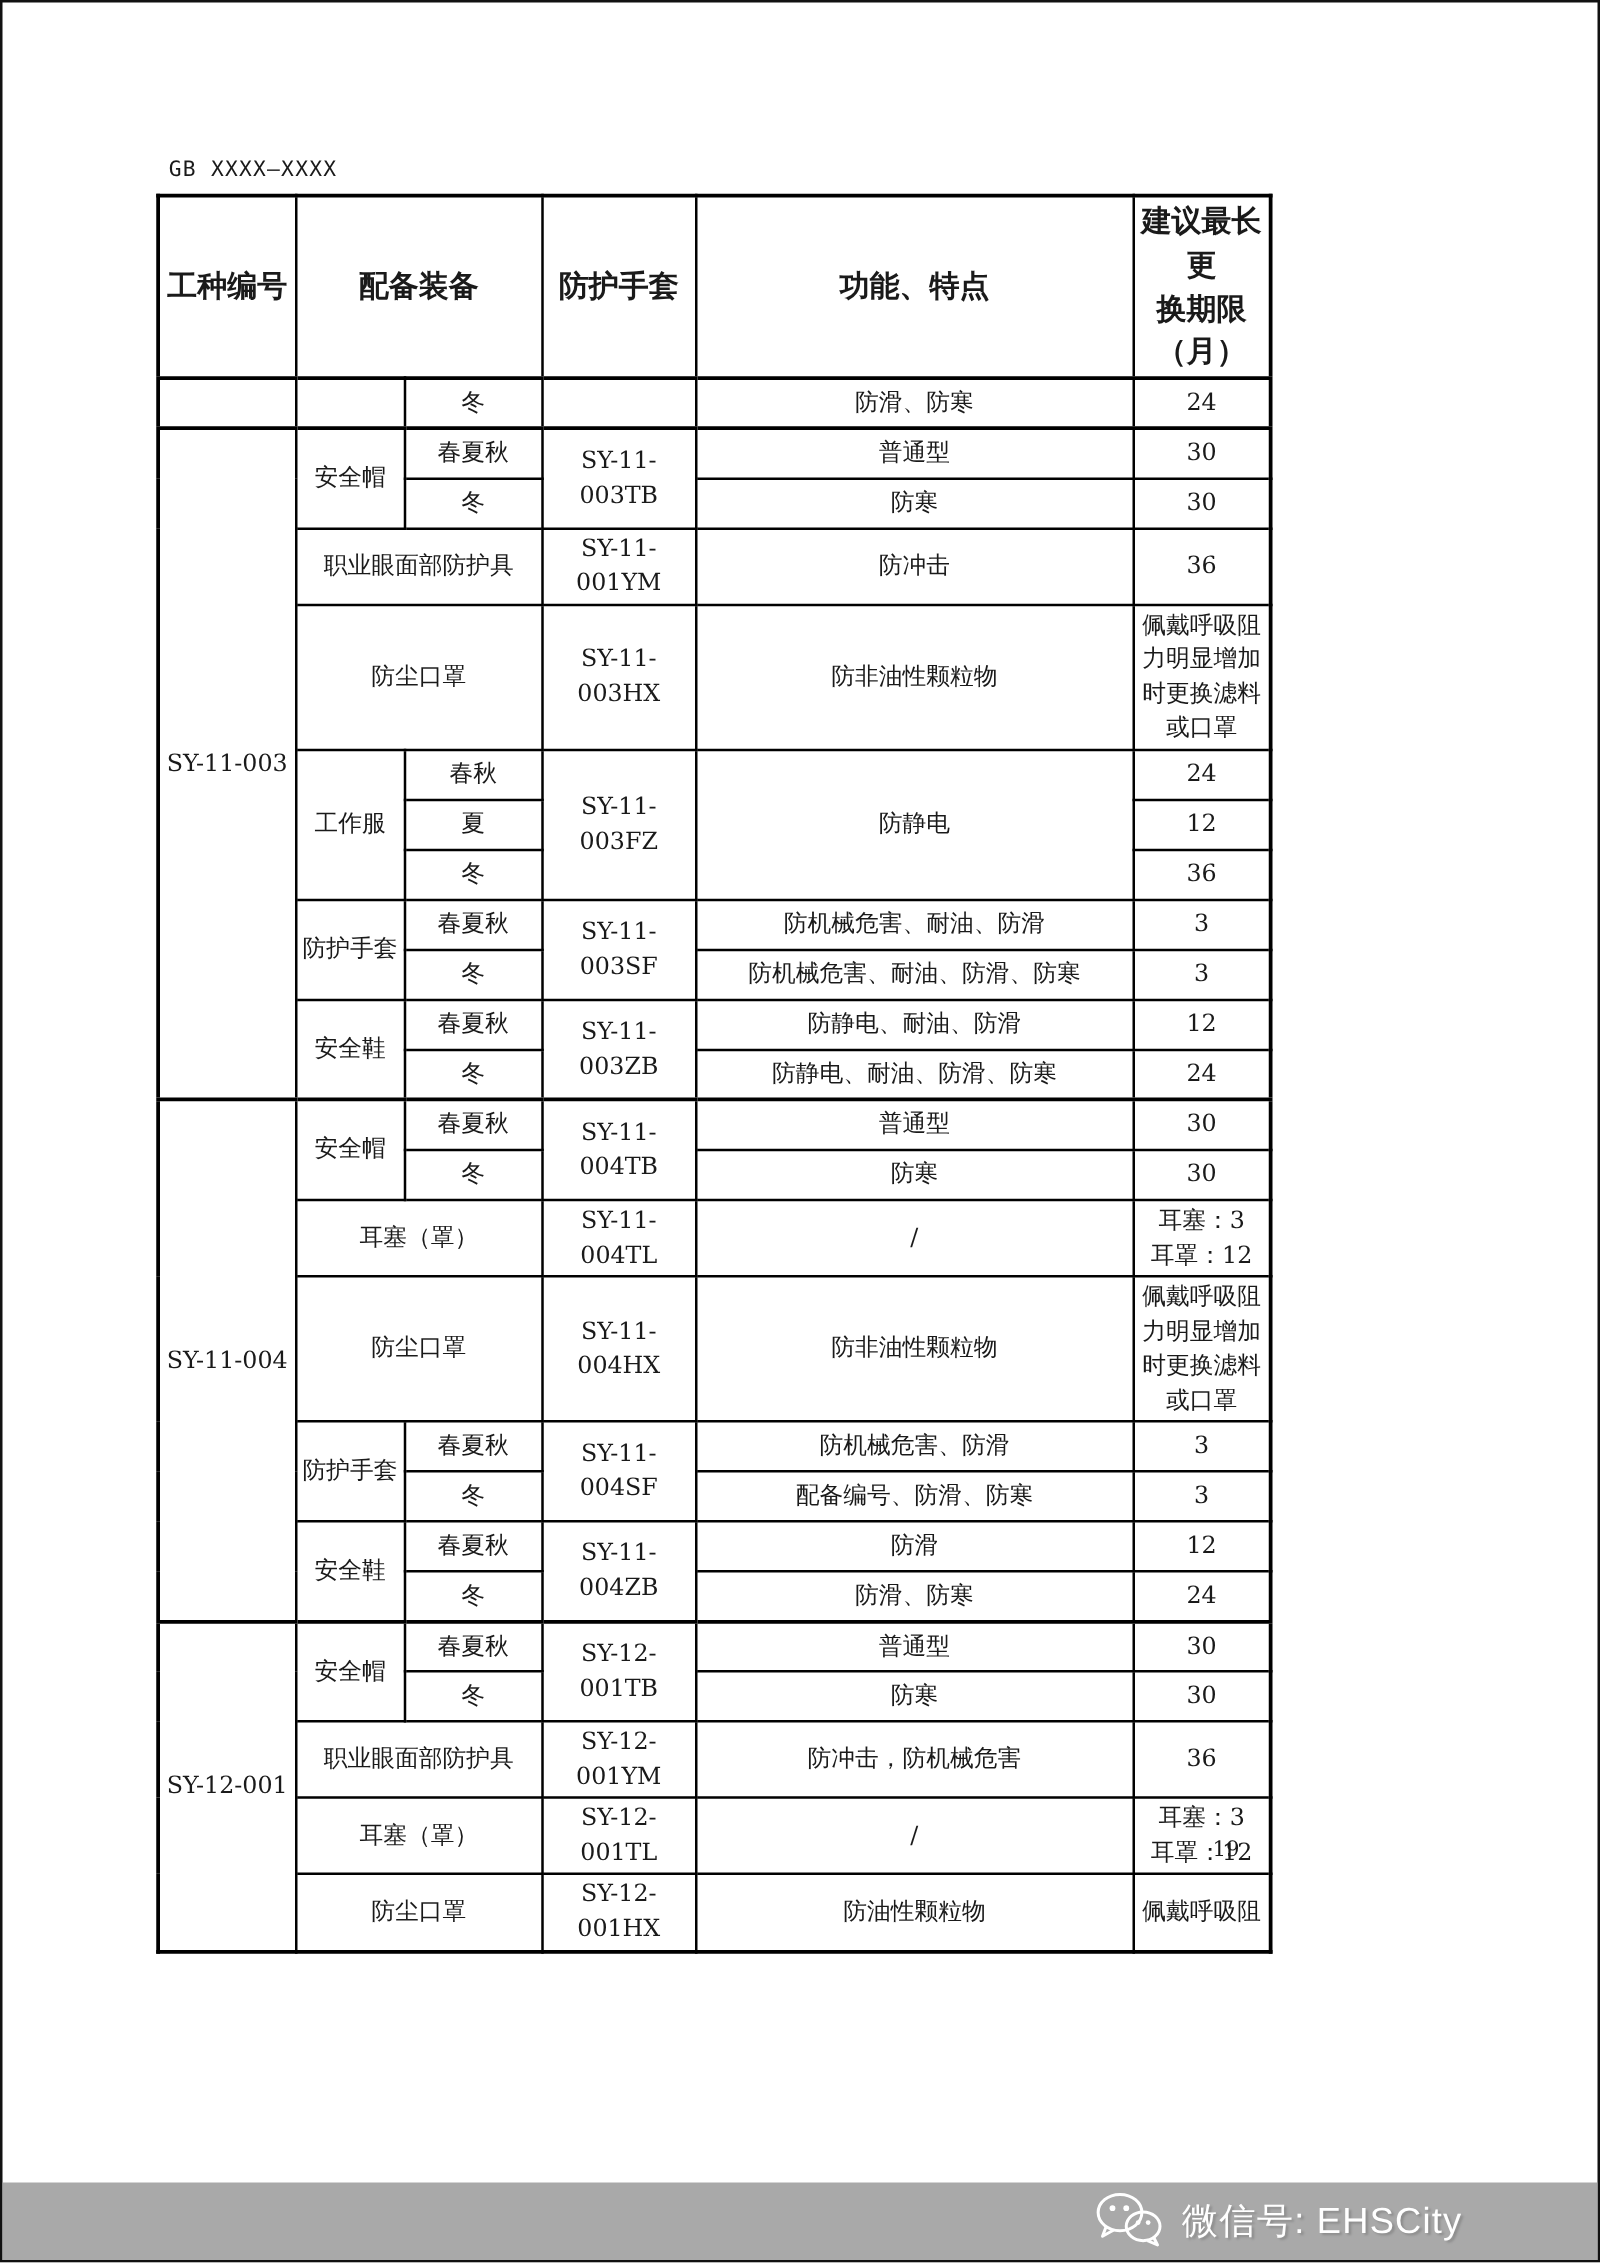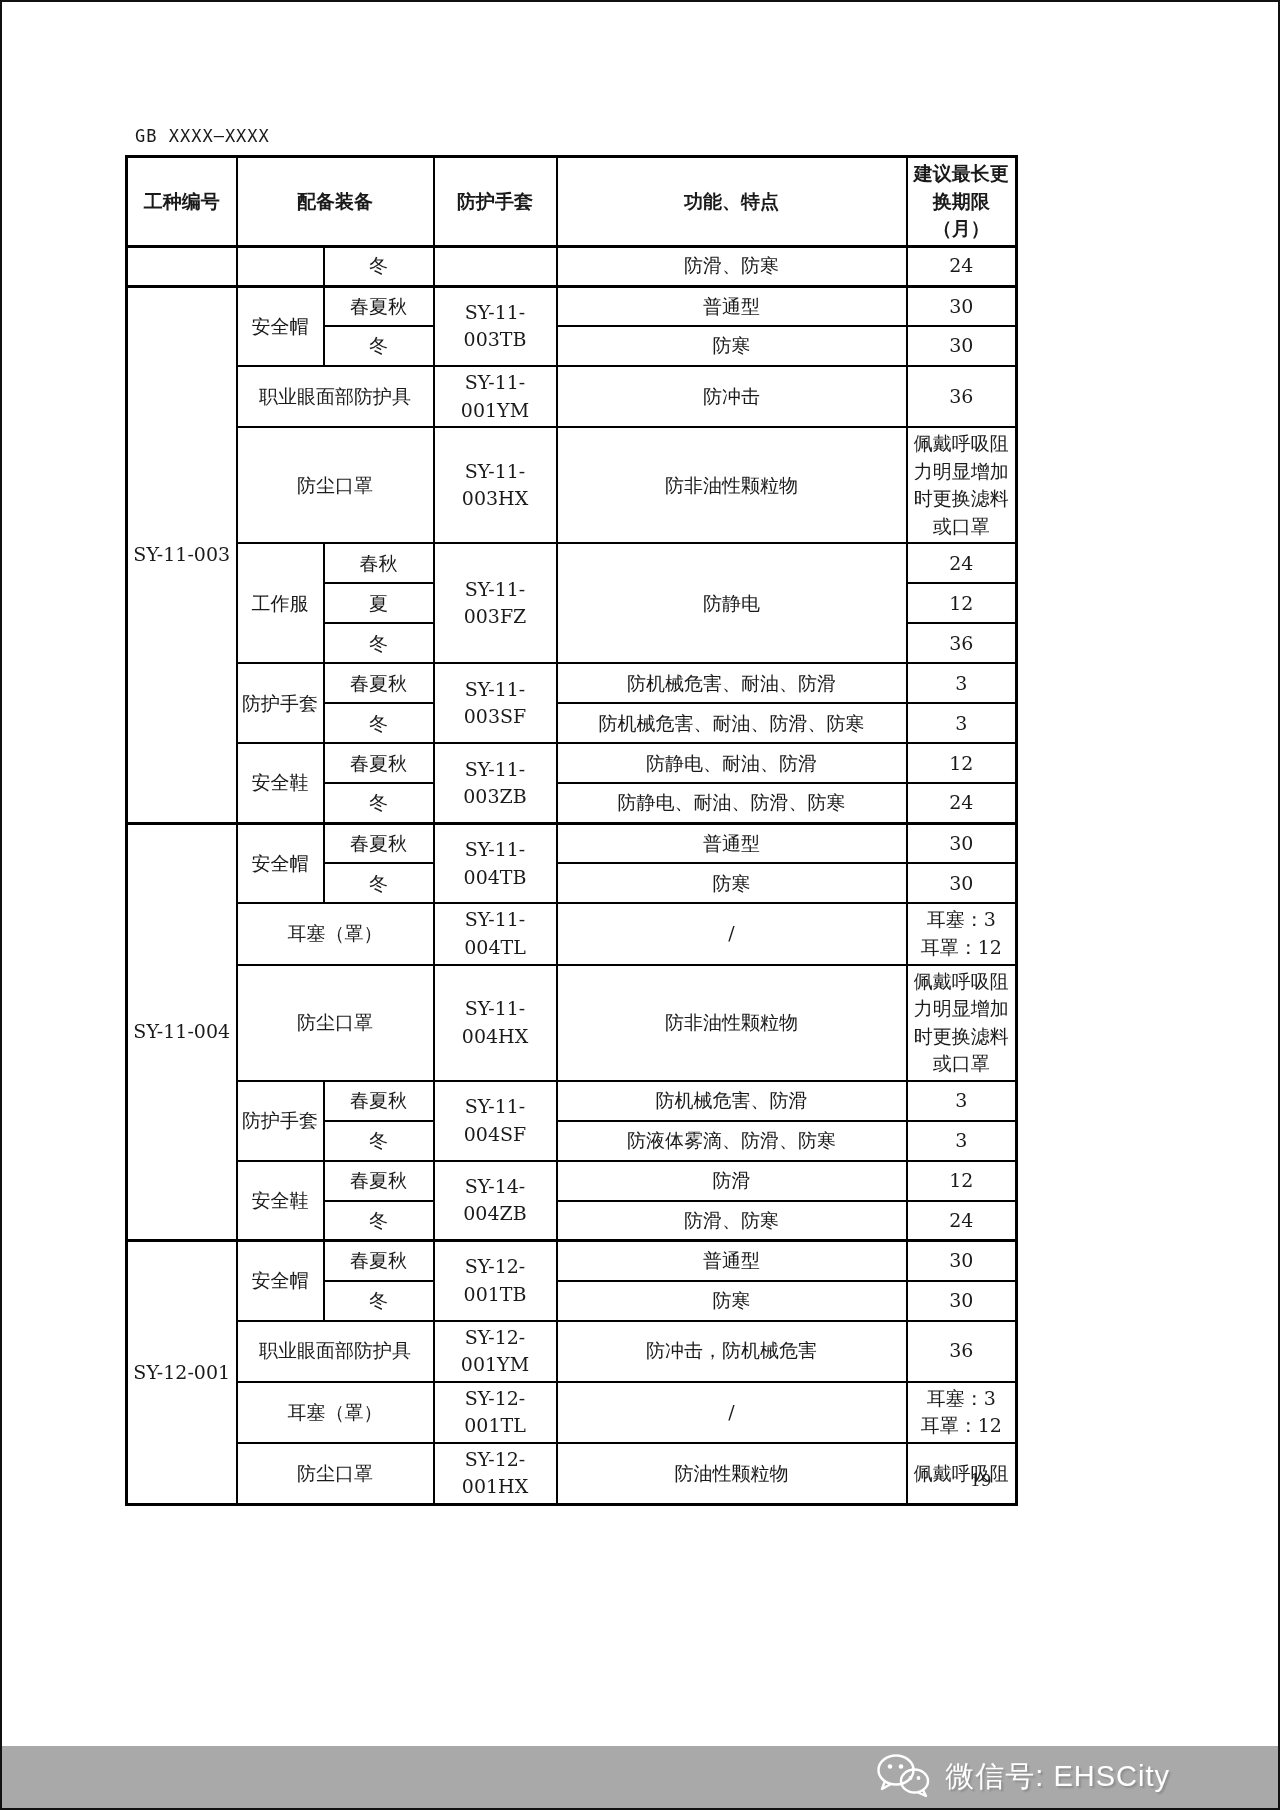--- a/index.html
+++ b/index.html
@@ -27,21 +27,21 @@
   }
   table.ppe th, table.ppe td{
     border:2px solid #000;
     padding:2px 4px;
     text-align:center;
     vertical-align:middle;
     white-space:pre-line;
     overflow:hidden;
     line-height:1.45;
   }
-  table.ppe th{font-weight:bold;font-size:19px;}
+  table.ppe th{font-weight:bold;font-size:24px;}
   td.c-feat{text-align:left;padding-left:14px;}
   tr.h-head{height:58px;}
   tr.h-std{height:40px;}
   tr.h-tall{height:112px;}
   tr.h-mid{height:44px;}
   tr.h-last{height:52px;}
   tr.sec-top td{border-top-width:3px;}
   tr.h-head th{border-bottom-width:3px;}
   table.ppe{border:3px solid #000;}
   .page-number{
@@ -197,27 +197,27 @@
     </tr>
     <tr class="h-std">
       <td rowspan="2">防护手套</td>
       <td>春夏秋</td>
       <td rowspan="2">SY-11-004SF</td>
       <td class="c-feat">防机械危害、防滑</td>
       <td>3</td>
     </tr>
     <tr class="h-std">
       <td>冬</td>
-      <td class="c-feat">防液体雾滴、防滑、防寒</td>
+      <td class="c-feat">配备编号、防滑、防寒</td>
       <td>3</td>
     </tr>
     <tr class="h-std">
       <td rowspan="2">安全鞋</td>
       <td>春夏秋</td>
-      <td rowspan="2">SY-14-004ZB</td>
+      <td rowspan="2">SY-11-004ZB</td>
       <td class="c-feat">防滑</td>
       <td>12</td>
     </tr>
     <tr class="h-std">
       <td>冬</td>
       <td class="c-feat">防滑、防寒</td>
       <td>24</td>
     </tr>
 
     <tr class="h-std sec-top">

